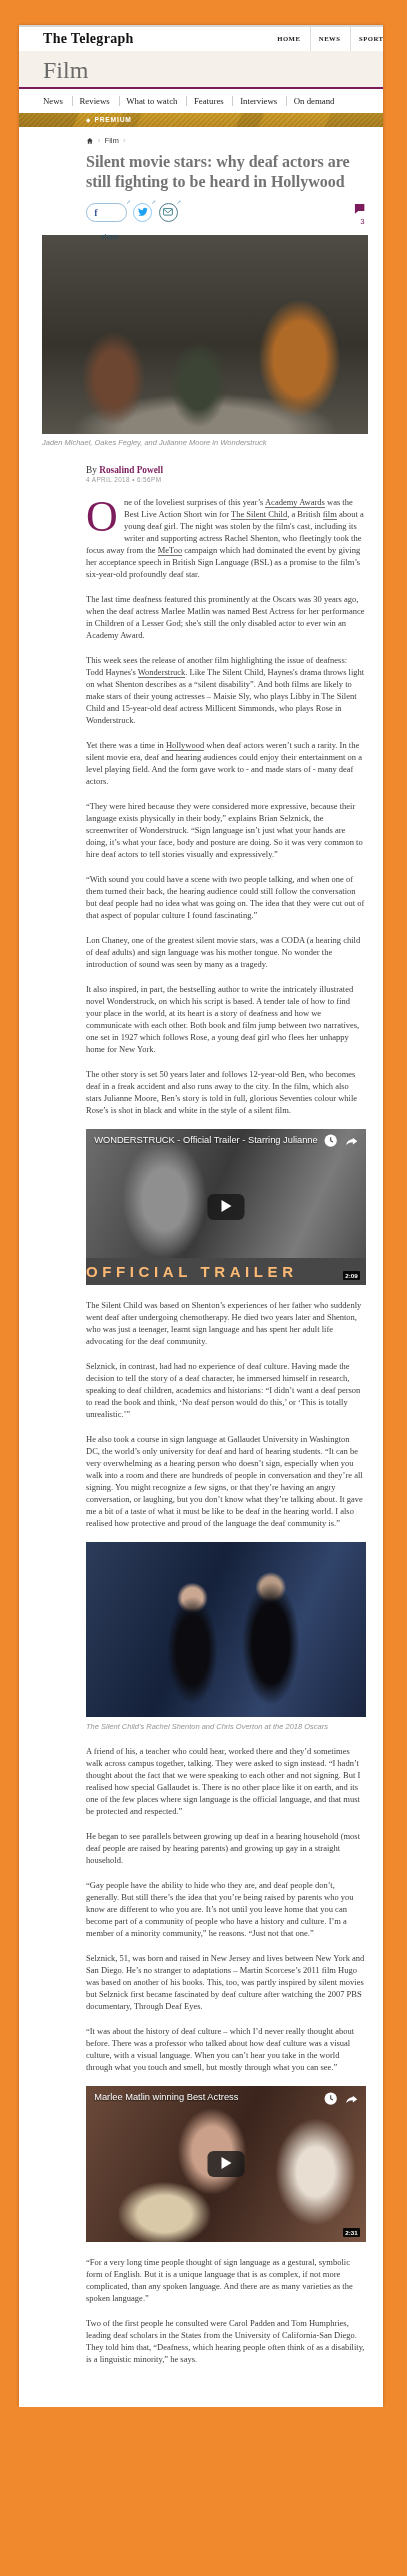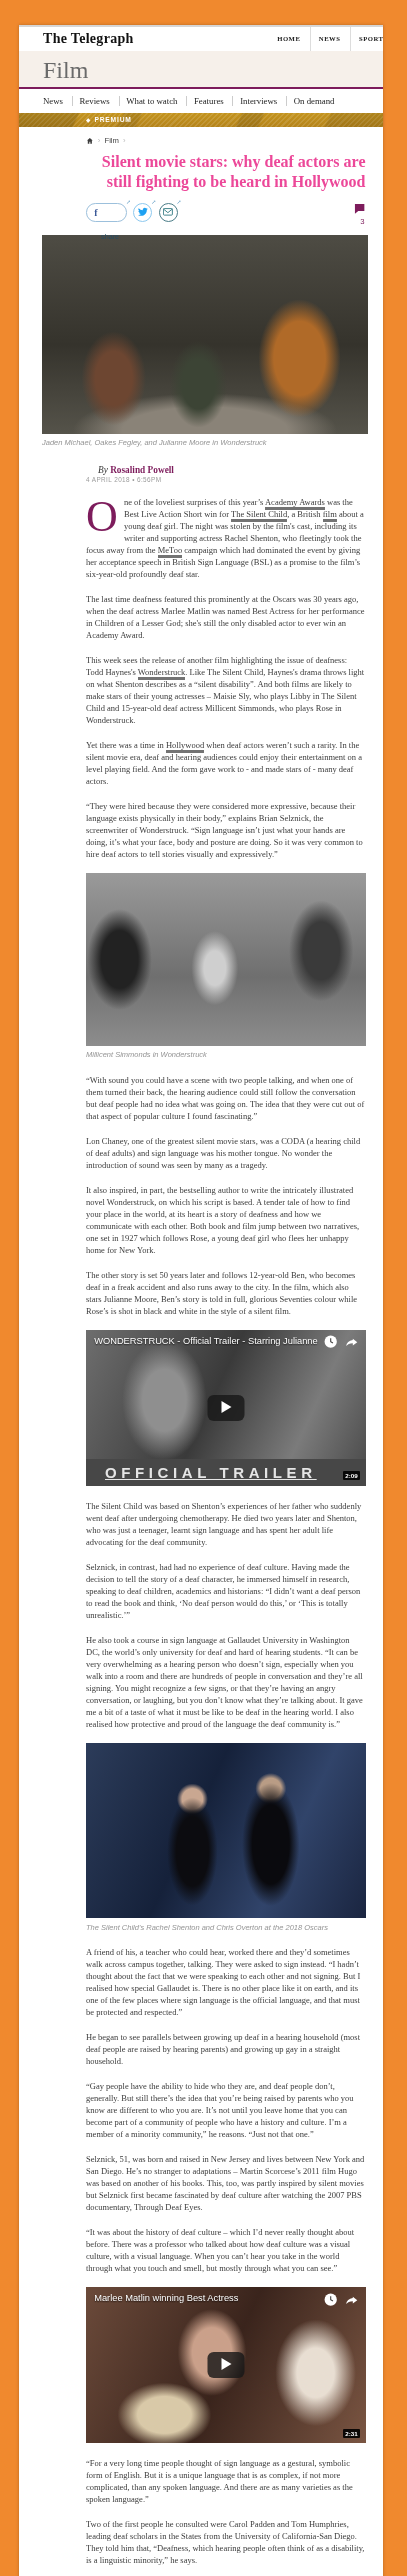--- a/index.html
+++ b/index.html
@@ -32,21 +32,21 @@
       linear-gradient(115deg, rgba(0,0,0,.14) 16%, transparent 16.5% 28%, rgba(0,0,0,.10) 28.5% 33%, transparent 33.5% 60%, rgba(0,0,0,.12) 60.5% 66%, transparent 66.5% 84%, rgba(0,0,0,.10) 84.5%),
       repeating-linear-gradient(135deg, rgba(255,255,255,.12) 0 1.5px, transparent 1.5px 3.6px),
       linear-gradient(#c4941e,#b5841a);}
   .premium .pdiamond{color:#fff;font-size:5.7px;}
   .premium .plabel{color:#fff;font-family:var(--sans);font-weight:700;font-size:6.7px;letter-spacing:0.8px;}
   
   article{background:#fff;padding:8.2px 17.5px 29px 67px;position:relative;}
   .breadcrumb{display:flex;align-items:center;gap:4.1px;font-family:var(--sans);font-size:7.7px;color:#555;margin:1px 0 7.2px;}
   .breadcrumb .crumb{color:#444;cursor:pointer;}
   .breadcrumb .chev{color:#b9b9b9;font-size:7.7px;}
-  .title{margin:0 0 10.3px;font-size:16px;line-height:20px;font-weight:700;color:#ec4899;text-align:right;}
+  .title{margin:0 0 10.3px;font-size:16px;line-height:20px;font-weight:700;color:#737373;}
   
   .sharerow{display:flex;align-items:flex-start;margin:0 0 8.2px;min-height:24px;}
   .shareicons{display:flex;align-items:center;gap:6.2px;}
   .sicon{position:relative;cursor:pointer;}
   .sicon .ext{position:absolute;top:-3.6px;right:-3.6px;font-size:5.7px;color:#2a7ab0;}
   .fb-pill{display:flex;align-items:center;gap:3.6px;height:17.5px;padding:0 7.2px;border:0.8px solid #9cc0dc;border-radius:9.3px;}
   .fb-pill .f{color:#3b5998;font-weight:700;font-size:9.8px;font-family:var(--serif);}
   .fb-pill .sh{font-family:var(--sans);font-size:7.2px;color:#274b63;margin-top:48px;}
   .circ{width:19px;height:19px;border-radius:50%;display:flex;align-items:center;justify-content:center;box-sizing:border-box;}
   .tw{border:0.8px solid #8ec9ef;}
@@ -71,43 +71,43 @@
     linear-gradient(180deg,#9a9a9a,#6f6f6f 60%,#8d8d8d);}
   .photo-oscars{height:175px;background:
     radial-gradient(36px 77px at 38% 62%, #0c0c10 0 45%, transparent 70%),
     radial-gradient(41px 88px at 66% 58%, #0a0a0e 0 45%, transparent 70%),
     radial-gradient(20.6px 20.6px at 38% 32%, #c9a791 0 50%, transparent 75%),
     radial-gradient(20.6px 20.6px at 66% 26%, #b99c85 0 50%, transparent 75%),
     linear-gradient(115deg,#2c3c5a,#15213a 40%,#31446a 70%,#1a2540);}
   figcaption{margin-top:4.6px;font-family:var(--sans);font-size:7.5px;color:#949494;}
   
   .byline{margin:17.5px 0 1.5px;font-size:9.3px;}
-  .byline .by{font-style:italic;color:#333;margin-left:12px;}
+  .byline .by{color:#333;}
   .byline .author{font-weight:700;color:var(--accent);cursor:pointer;}
   .dateline{font-family:var(--sans);font-size:6.4px;letter-spacing:0.4px;color:#9b9b9b;margin-bottom:12.4px;}
   
   .bodytext p{margin:0 0 13px;font-size:8.5px;line-height:12px;color:#3c3c3c;}
   .bodytext p.dropcap::first-letter{float:left;font-size:44px;line-height:35px;padding:3.1px 6.2px 0 0;color:var(--accent);}
-  .tlink{border-bottom:3px solid #737373;cursor:pointer;text-align:center;}
+  .tlink{border-bottom:1px solid #737373;cursor:pointer;text-align:center;}
   
   .video{position:relative;height:156px;width:100%;margin:2.1px 0 14.4px;cursor:pointer;overflow:hidden;}
   .vthumb{position:absolute;inset:0;}
   .vthumb-trailer{background:
     radial-gradient(62px 88px at 28% 45%, #8f8f8f 0 35%, transparent 68%),
     linear-gradient(115deg,#6e6e6e,#3a3a3a 45%,#7b7b7b 75%,#474747);}
   .vthumb-matlin{background:
     radial-gradient(49px 62px at 45% 42%, #caa08a 0 40%, transparent 70%),
     radial-gradient(67px 46px at 28% 82%, #d9c9a8 0 40%, transparent 70%),
     radial-gradient(62px 82px at 82% 55%, #e8ded2 0 30%, transparent 65%),
     linear-gradient(115deg,#6b4a3a,#3a241c 50%,#7a5542);}
   .vtitle{position:absolute;top:0;left:0;right:47px;padding:6.2px 0 0 8.2px;color:#fff;font-family:var(--sans);font-size:9.3px;white-space:nowrap;overflow:hidden;text-shadow:0 0.5px 1.5px rgba(0,0,0,.7);}
   .vicons{position:absolute;top:5.7px;right:7.2px;display:flex;gap:7.2px;align-items:center;}
   .vplay{position:absolute;left:50%;top:50%;transform:translate(-50%,-50%);width:37px;height:26px;background:rgba(25,25,25,.82);border:none;border-radius:6.2px;cursor:pointer;}
   .vplay .tri{position:absolute;left:14.4px;top:6.2px;width:0;height:0;border-left:10.3px solid #fff;border-top:6.7px solid transparent;border-bottom:6.7px solid transparent;}
-  .voverlay{position:absolute;left:0;right:0;bottom:0;height:27px;background:#474747;display:flex;align-items:center;padding-left:19px;color:#e5e5e5;font-family:var(--sans);font-weight:700;font-size:15px;letter-spacing:4.6px;text-decoration:underline;}
+  .voverlay{position:absolute;left:0;right:0;bottom:0;height:27px;background:#474747;display:flex;align-items:center;padding-left:0;color:#fdba74;font-family:var(--sans);font-weight:700;font-size:15px;letter-spacing:4.6px;}
   .vduration{position:absolute;right:5.2px;bottom:5.2px;background:rgba(0,0,0,.9);color:#fff;font-family:var(--sans);font-weight:700;font-size:6.2px;padding:1px 2.6px;border-radius:1px;z-index:2;}
 </style>
 </head>
 <body>
 
 <div class="page">
 
   <header class="masthead">
     <div class="logo">The Telegraph</div>
     <nav class="topnav">
@@ -194,24 +194,20 @@
       <span class="author">Rosalind Powell</span>
     </div>
     <div class="dateline">4 APRIL 2018 • 6:56PM</div>
 
     <div class="bodytext">
         <p class="dropcap">One of the loveliest surprises of this year’s <span class="tlink">Academy Awards</span> was the Best Live Action Short win for <span class="tlink">The Silent Child</span>, a British <span class="tlink">film</span> about a young deaf girl. The night was stolen by the film's cast, including its writer and supporting actress Rachel Shenton, who fleetingly took the focus away from the <span class="tlink">MeToo</span> campaign which had dominated the event by giving her acceptance speech in British Sign Language (BSL) as a promise to the film’s six-year-old profoundly deaf star.</p>
         <p>The last time deafness featured this prominently at the Oscars was 30 years ago, when the deaf actress Marlee Matlin was named Best Actress for her performance in Children of a Lesser God; she's still the only disabled actor to ever win an Academy Award.</p>
         <p>This week sees the release of another film highlighting the issue of deafness: Todd Haynes's <span class="tlink">Wonderstruck</span>. Like The Silent Child, Haynes's drama throws light on what Shenton describes as a “silent disability”. And both films are likely to make stars of their young actresses – Maisie Sly, who plays Libby in The Silent Child and 15-year-old deaf actress Millicent Simmonds, who plays Rose in Wonderstruck.</p>
         <p>Yet there was a time in <span class="tlink">Hollywood</span> when deaf actors weren’t such a rarity. In the silent movie era, deaf and hearing audiences could enjoy their entertainment on a level playing field. And the form gave work to - and made stars of - many deaf actors.</p>
         <p>“They were hired because they were considered more expressive, because their language exists physically in their body,” explains Brian Selznick, the screenwriter of Wonderstruck. “Sign language isn’t just what your hands are doing, it’s what your face, body and posture are doing. So it was very common to hire deaf actors to tell stories visually and expressively.”</p>
-        <figure>
-          <div class="photo photo-bw-street"></div>
-          <figcaption>Millicent Simmonds in Wonderstruck</figcaption>
-        </figure>
         <p>“With sound you could have a scene with two people talking, and when one of them turned their back, the hearing audience could still follow the conversation but deaf people had no idea what was going on. The idea that they were cut out of that aspect of popular culture I found fascinating.”</p>
         <p>Lon Chaney, one of the greatest silent movie stars, was a CODA (a hearing child of deaf adults) and sign language was his mother tongue. No wonder the introduction of sound was seen by many as a tragedy.</p>
         <p>It also inspired, in part, the bestselling author to write the intricately illustrated novel Wonderstruck, on which his script is based. A tender tale of how to find your place in the world, at its heart is a story of deafness and how we communicate with each other. Both book and film jump between two narratives, one set in 1927 which follows Rose, a young deaf girl who flees her unhappy home for New York.</p>
         <p>The other story is set 50 years later and follows 12-year-old Ben, who becomes deaf in a freak accident and also runs away to the city. In the film, which also stars Julianne Moore, Ben’s story is told in full, glorious Seventies colour while Rose’s is shot in black and white in the style of a silent film.</p>
         <div class="video">
           <div class="vthumb vthumb-trailer"></div>
           <div class="voverlay">OFFICIAL TRAILER</div>
           <div class="vtitle">WONDERSTRUCK - Official Trailer - Starring Julianne ...</div>
           <div class="vicons">
             <svg width="13.4" height="13.4" viewBox="0 0 24 24">

